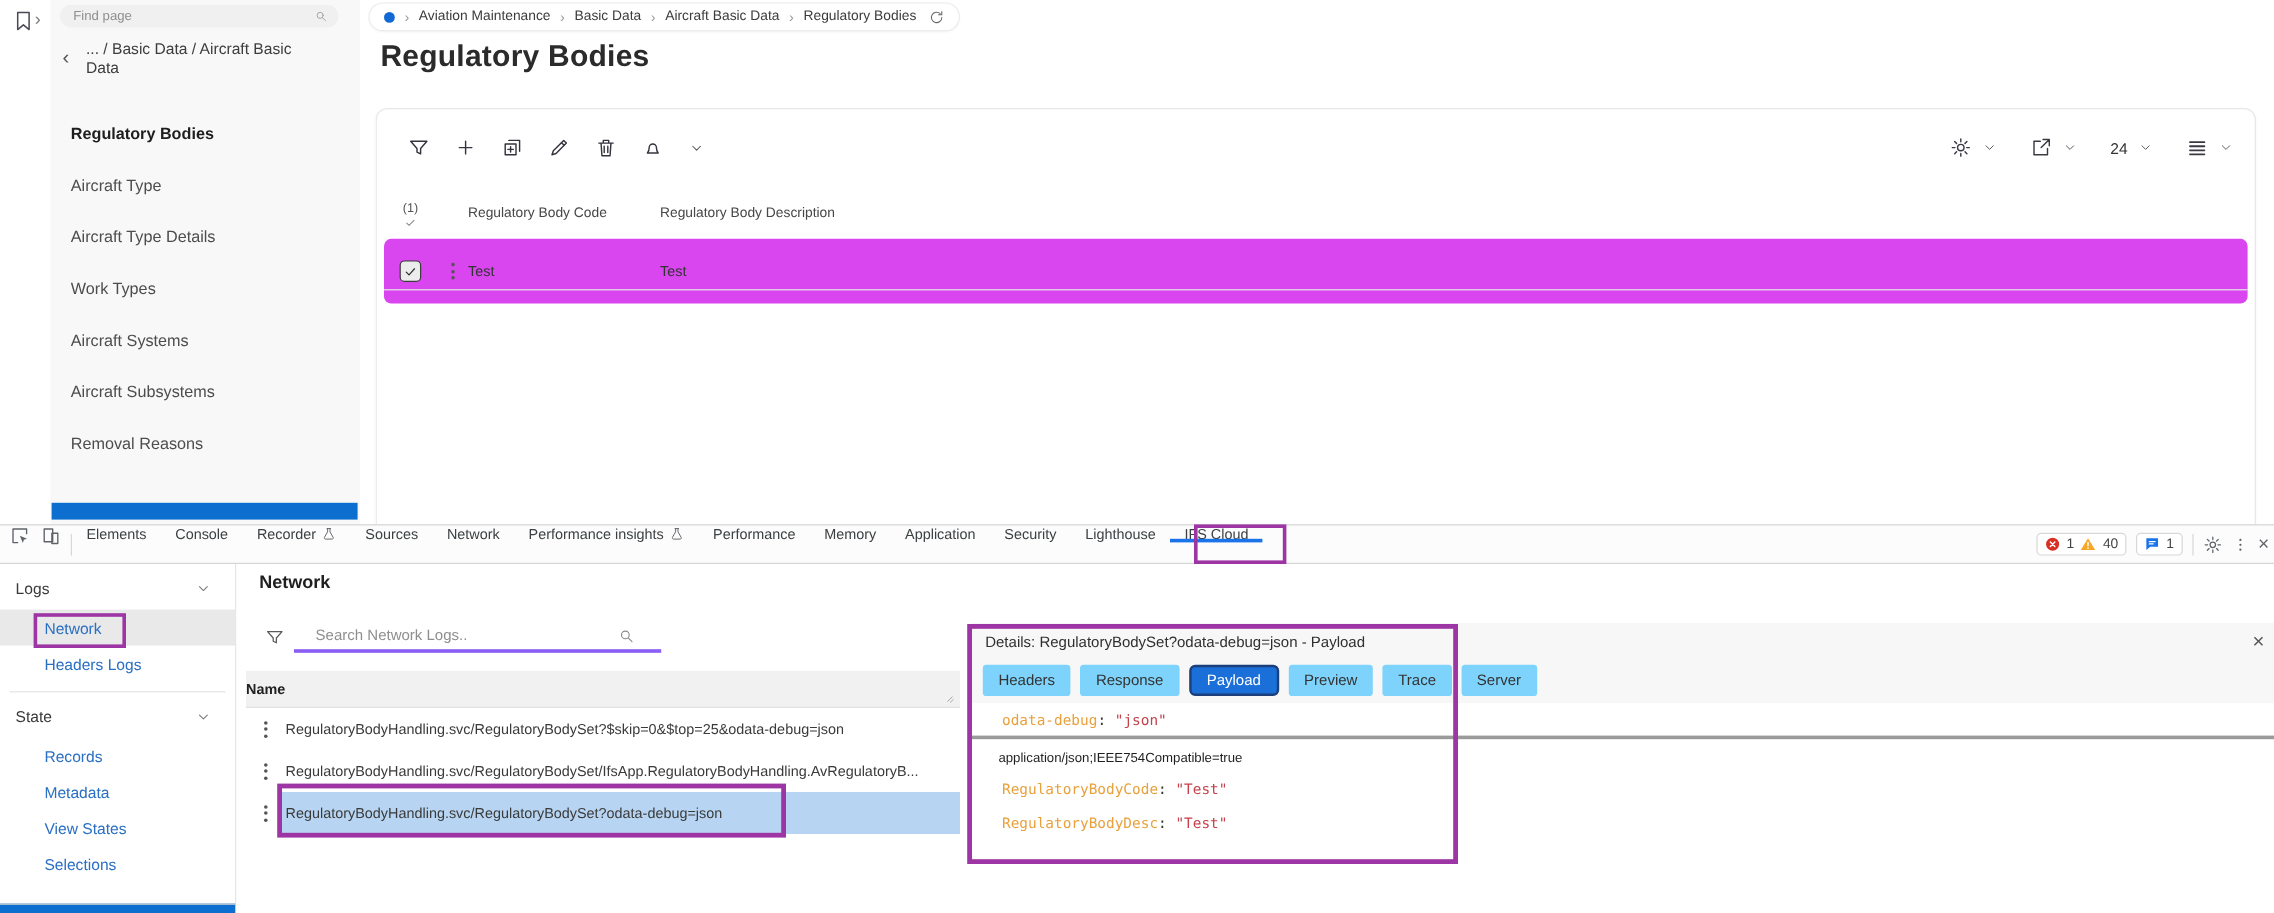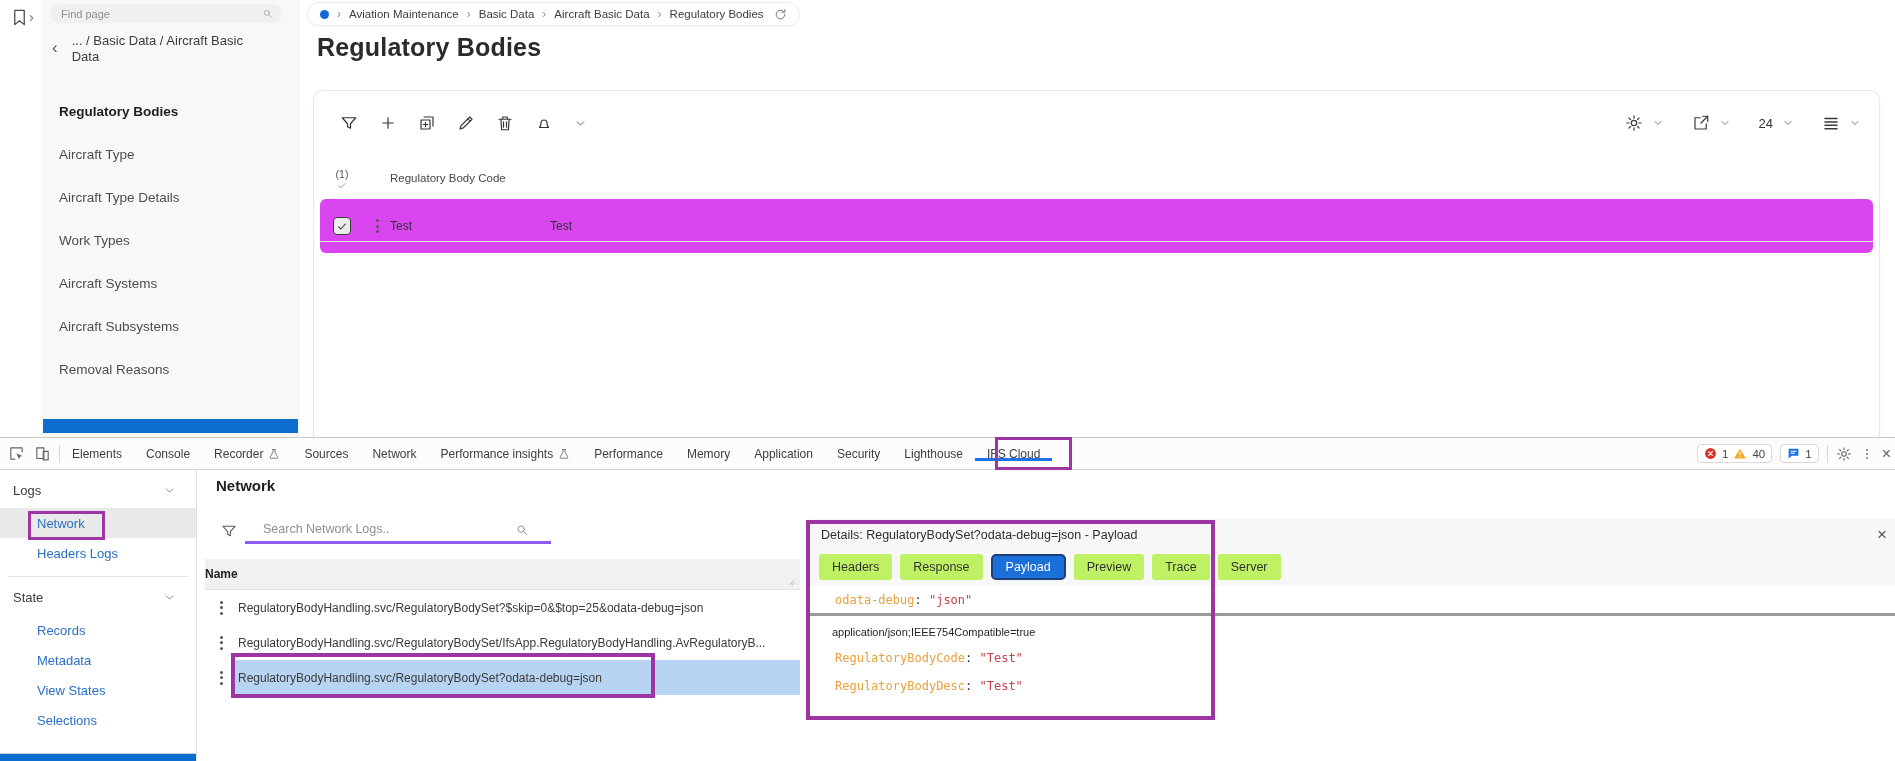--- a/index.html
+++ b/index.html
@@ -62,21 +62,21 @@
   .trow { position:absolute; left:6px; right:6px; top:108px; height:54px; background:#d946ef; border-radius:6px;
           display:grid; grid-template-columns:44px 26px 160px auto; align-items:center; }
   .rowline { position:absolute; left:6px; right:6px; top:150px; border-bottom:1px solid #e6e6e6; }
   .cbx { width:18px; height:18px; border:1.6px solid #3c3c3c; border-radius:4px; margin-left:13px; display:flex; align-items:center; justify-content:center; color:#2f2f2f; background:#ececec; }
   .kebab { color:#555; font-size:13px; letter-spacing:0; text-align:center; line-height:6px; }
   .kebab i { display:block; width:3px; height:3px; background:#555; border-radius:50%; margin:2.5px auto; }
   .cell { font-size:12px; color:#333; }
 
   
   #devtools { position:absolute; left:0; top:437px; width:1895px; height:324px; background:#fff; border-top:1px solid #c9c9c9; }
-  #dt-tabbar { position:absolute; left:0; top:0; right:0; height:32px; background:#fcfcfc; border-bottom:1px solid #d5d5d5; display:flex; align-items:center; color:#3c4043; }
+  #dt-tabbar { position:absolute; left:0; top:0; right:0; height:32px; background:#fcfcfc; border-bottom:1px solid #d5d5d5; display:flex; align-items:flex-start; color:#3c4043; }
   .dt-lead { display:flex; align-items:center; gap:9px; padding:0 8px; color:#5f6368; }
   .dt-vdiv { width:1px; height:18px; background:#d8d8d8; align-self:center; }
   .dt-tab { display:flex; align-items:center; gap:5px; padding:0 12px; font-size:12px; color:#3c4043; position:relative; cursor:pointer; white-space:nowrap; }
   .dt-tab .flask { color:#5f6368; }
   .dt-tab.active::after { content:""; position:absolute; left:0; right:0; bottom:0; height:3px; background:#1a73e8; }
   .dt-right { position:absolute; right:2px; top:0; height:31px; display:flex; align-items:center; gap:8px; padding-right:2px; }
   .badge-group { display:flex; align-items:center; gap:5px; border:1px solid #d8d8d8; border-radius:4px; padding:2px 6px; font-size:11.5px; color:#444; background:#fff; }
   .dt-close { font-size:16px; color:#5f6368; line-height:16px; }
   .dt-kebab { color:#5f6368; }
 
@@ -105,21 +105,21 @@
   .net-row .kebab { width:33px; flex:0 0 33px; }
   .net-row .url { font-size:12px; color:#3a3a3a; white-space:nowrap; overflow:hidden; z-index:1; }
   .net-row.selected .selbg { position:absolute; left:30px; right:0; top:0; bottom:0; background:#b7d5f2; }
 
   
   #details { position:absolute; left:613px; top:49px; right:0; height:243px; }
   .det-band { position:absolute; left:0; top:0; right:0; height:67px; background:#f7f7f7; }
   .det-close { position:absolute; top:6px; right:8px; font-size:17px; color:#555; cursor:pointer; }
   .det-title { position:absolute; left:11px; top:9px; font-size:12.5px; color:#2f2f2f; }
   .det-tabs { position:absolute; left:9px; top:35px; display:flex; gap:8px; }
-  .det-tab { height:26px; display:flex; align-items:center; padding:0 13px; background:#bef264; border-radius:3px; font-size:12.5px; color:#333; cursor:pointer; }
+  .det-tab { height:26px; display:flex; align-items:center; padding:0 13px; background:#7dd3fc; border-radius:3px; font-size:12.5px; color:#333; cursor:pointer; }
   .det-tab.active { background:#1a6fd8; color:#fff; border:2px solid #1b3f7a; border-radius:5px; }
   .mono { font-family:"DejaVu Sans Mono","Liberation Mono",monospace; font-size:12px; }
   .jkey { color:#e8a13c; }
   .jval { color:#c5424b; }
   .det-qp { position:absolute; left:25px; top:74px; }
   .det-div { position:absolute; left:0; right:0; top:94px; height:3px; background:#9a9a9a; }
   .det-ct { position:absolute; left:22px; top:107px; font-size:11px; color:#1f1f1f; }
   .det-f1 { position:absolute; left:25px; top:132px; }
   .det-f2 { position:absolute; left:25px; top:160px; }
 
@@ -281,20 +281,21 @@
       <div class="selcount">
         <div>(1)</div>
         <div class="chk">
             <svg width="10" height="9" viewBox="0 0 24 24" class="ico" style="stroke-width:2.4">
               <path d="M4 13l5 5L20 7"></path>
             </svg>
           </div>
       </div>
       <div></div>
       <div class="colhead">Regulatory Body Code</div>
+      <div class="colhead">Regulatory Body Description</div>
     </div>
 
     <div class="trow">
       <div class="cbx">
           <svg width="12" height="11" viewBox="0 0 24 24" class="ico" style="stroke-width:2.2">
             <path d="M4.5 12.5l5 5L19.5 6.5"></path>
           </svg>
         </div>
       <div class="kebab">
           <i></i>

